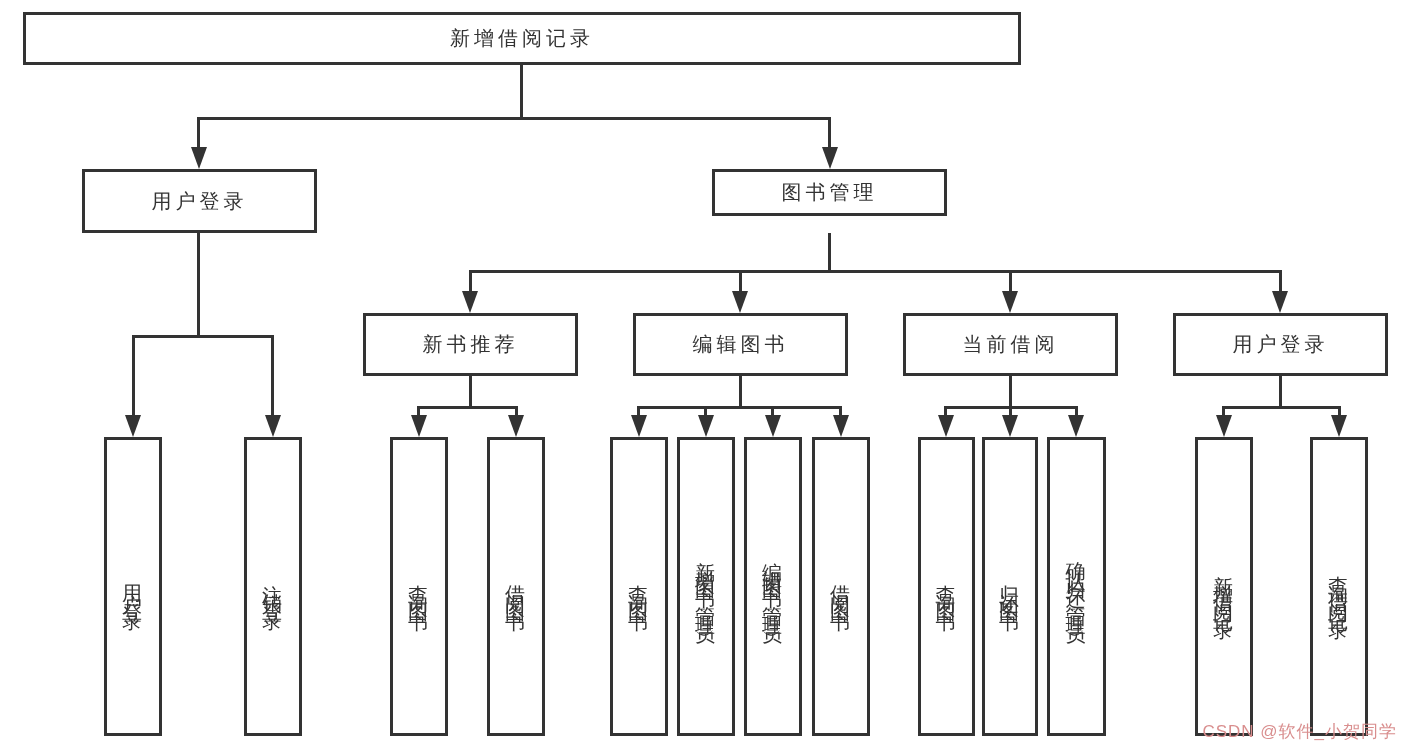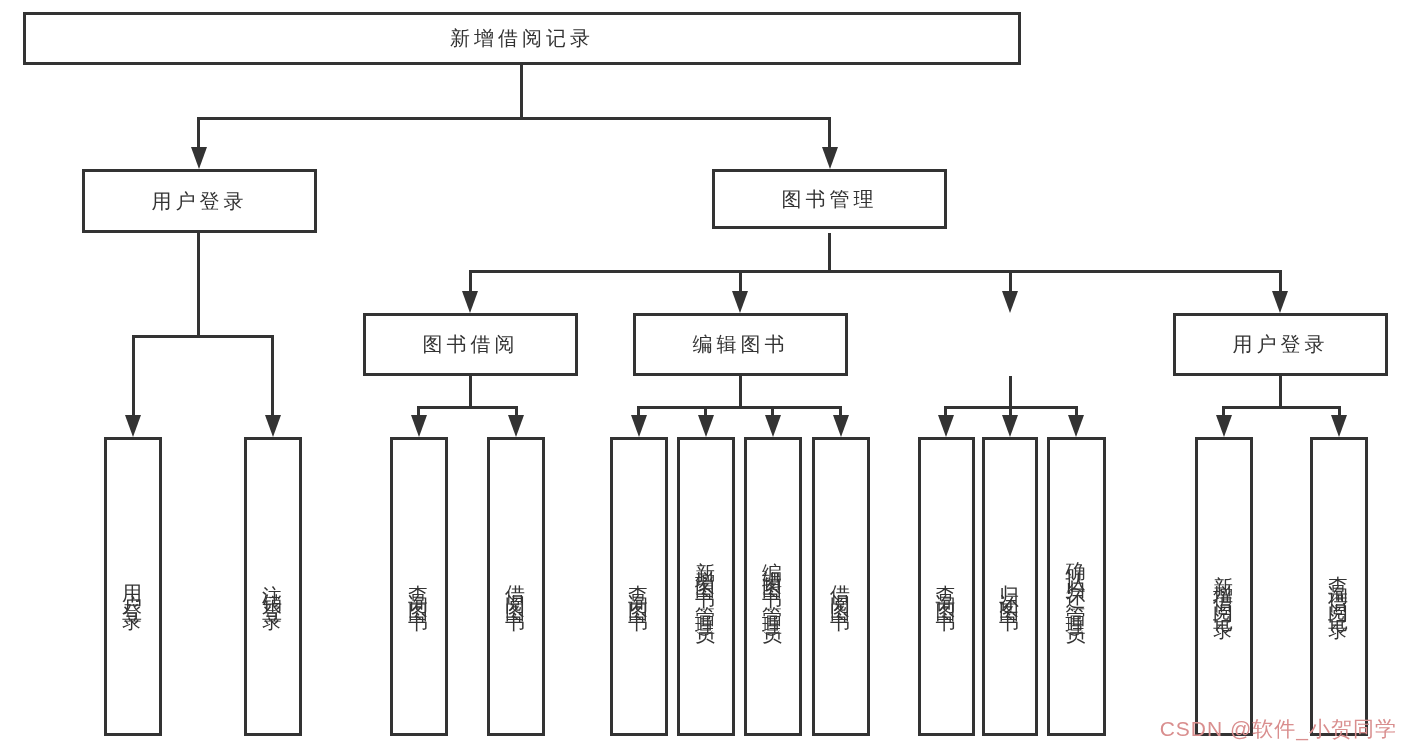--- a/index.html
+++ b/index.html
@@ -28,31 +28,31 @@
   .hline,.vline{position:absolute;background:#333333;}
   .arrow{
     position:absolute;width:0;height:0;
     border-left:8px solid transparent;
     border-right:8px solid transparent;
     border-top:22px solid #333333;
   }
   #watermark{
     position:absolute;
     right:8px;bottom:4px;
-    font-size:21px;
+    font-size:17px;
     color:#d98e8e;
     letter-spacing:1px;
   }
 
   
   #n-root{left:23px;top:12px;width:998px;height:53px;}
 
   
   #n-user-login{left:82px;top:169px;width:235px;height:64px;}
-  #n-book-mgmt{left:712px;top:169px;width:235px;height:60px;}
+  #n-book-mgmt{left:712px;top:169px;width:235px;height:47px;}
 
   
   #n-new-book-rec{left:363px;top:313px;width:215px;height:63px;}
   #n-book-borrow{left:633px;top:313px;width:215px;height:63px;}
   #n-current-borrow{left:903px;top:313px;width:215px;height:63px;}
   #n-borrow-records{left:1173px;top:313px;width:215px;height:63px;}
 
   
   .leaf{top:437px;height:299px;width:58px;}
   #l-user-login{left:104px;}
@@ -72,22 +72,23 @@
 </head>
 <body>
 
 <div id="stage">
 
   <div class="box" id="n-root">新增借阅记录</div>
 
   <div class="box" id="n-user-login">用户登录</div>
   <div class="box" id="n-book-mgmt">图书管理</div>
 
-  <div class="box" id="n-new-book-rec">图书借阅</div>
+  <div class="box" id="n-new-book-rec">新书推荐</div>
   <div class="box" id="n-book-borrow">编辑图书</div>
+  <div class="box" id="n-current-borrow">当前借阅</div>
   <div class="box" id="n-borrow-records">用户登录</div>
 
   <div class="box vbox leaf" id="l-user-login">用户登录</div>
   <div class="box vbox leaf" id="l-logout">注销登录</div>
 
   <div class="box vbox leaf" id="l-query-book-1">查询图书</div>
   <div class="box vbox leaf" id="l-borrow-book-1">借阅图书</div>
 
   <div class="box vbox leaf" id="l-query-book-2">查询图书</div>
   <div class="box vbox leaf" id="l-add-book">新增图书（管理员）</div>

